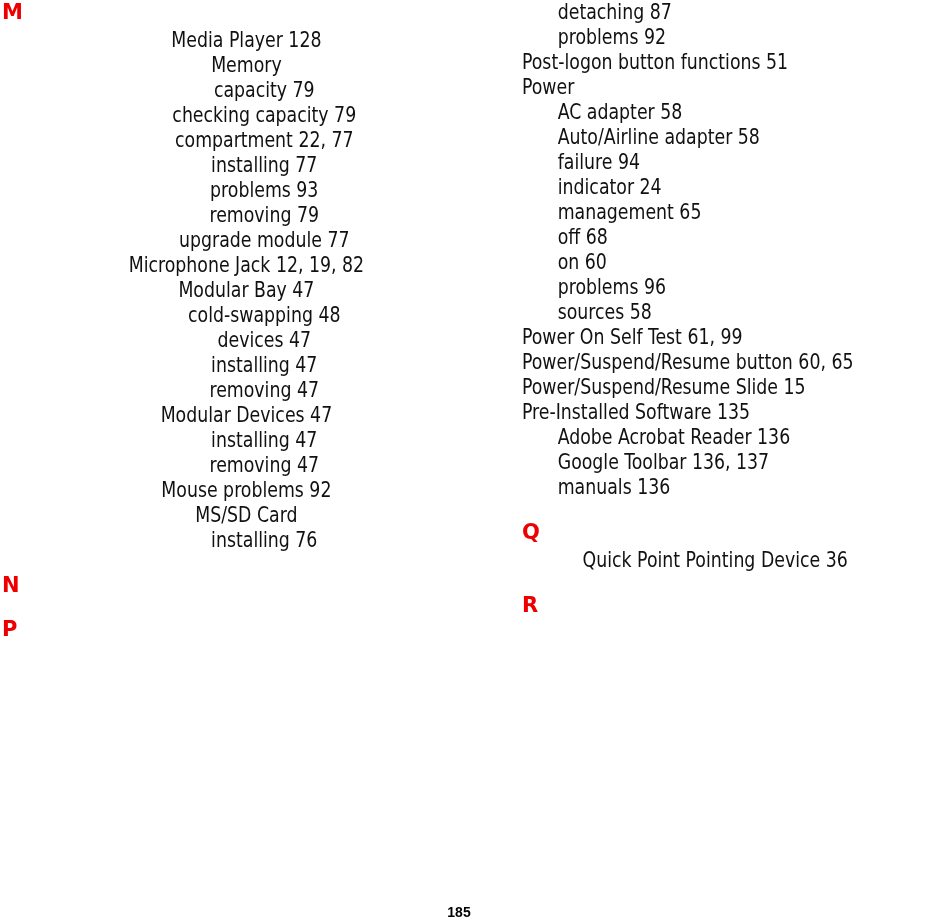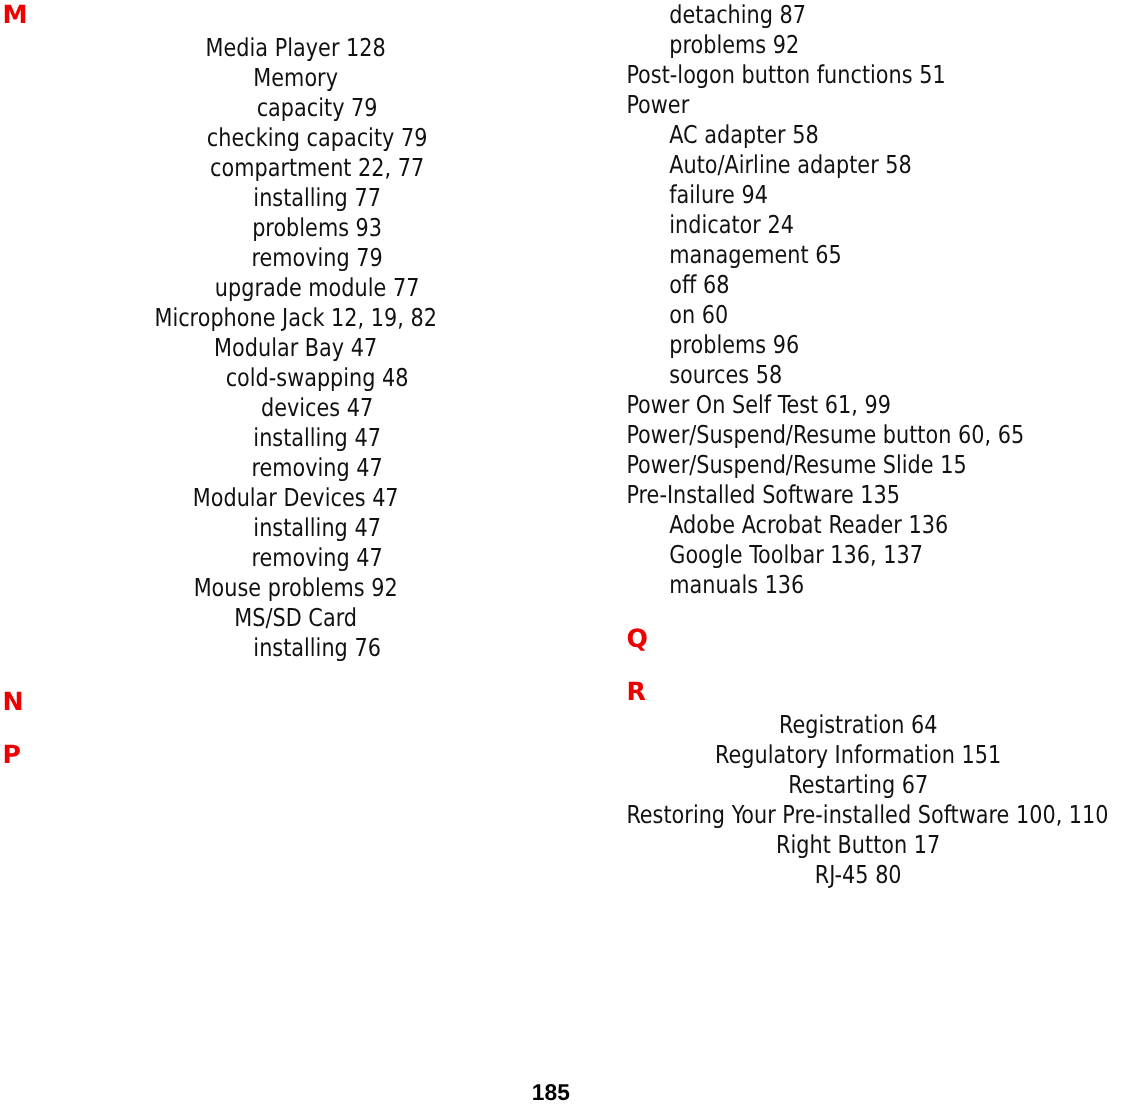--- a/index.html
+++ b/index.html
@@ -78,21 +78,21 @@
   }
 
   .page-number {
     position: absolute;
     left: 0;
     top: 903px;
     width: 918px;
     text-align: center;
     font-family: "Liberation Sans", sans-serif;
     font-weight: bold;
-    font-size: 19px;
+    font-size: 14px;
     line-height: 18px;
     color: #000000;
   }
 </style>
 </head>
 <body>
 
 <div class="page">
 
   <div class="column left" id="left-column">
@@ -148,29 +148,24 @@
         <div class="entry">Power On Self Test 61, 99</div>
         <div class="entry">Power/Suspend/Resume button 60, 65</div>
         <div class="entry">Power/Suspend/Resume Slide 15</div>
         <div class="entry">Pre-Installed Software 135</div>
         <div class="entry sub">Adobe Acrobat Reader 136</div>
         <div class="entry sub">Google Toolbar 136, 137</div>
         <div class="entry sub">manuals 136</div>
       </div>
       <div class="section">
         <div class="section-letter">Q</div>
+        <div class="section-entries">
+          <div class="entry">Quick Point Pointing Device 36</div>
+        </div>
       </div>
       <div class="section">
         <div class="section-letter">R</div>
-        <div class="section-entries">
-          <div class="entry">Registration 64</div>
-          <div class="entry">Regulatory Information 151</div>
-          <div class="entry">Restarting 67</div>
-          <div class="entry">Restoring Your Pre-installed Software 100, 110</div>
-          <div class="entry">Right Button 17</div>
-          <div class="entry">RJ-45 80</div>
-        </div>
       </div>
     </div>
 
   <div class="page-number">185</div>
 
 </div>
 
 </body></html>

